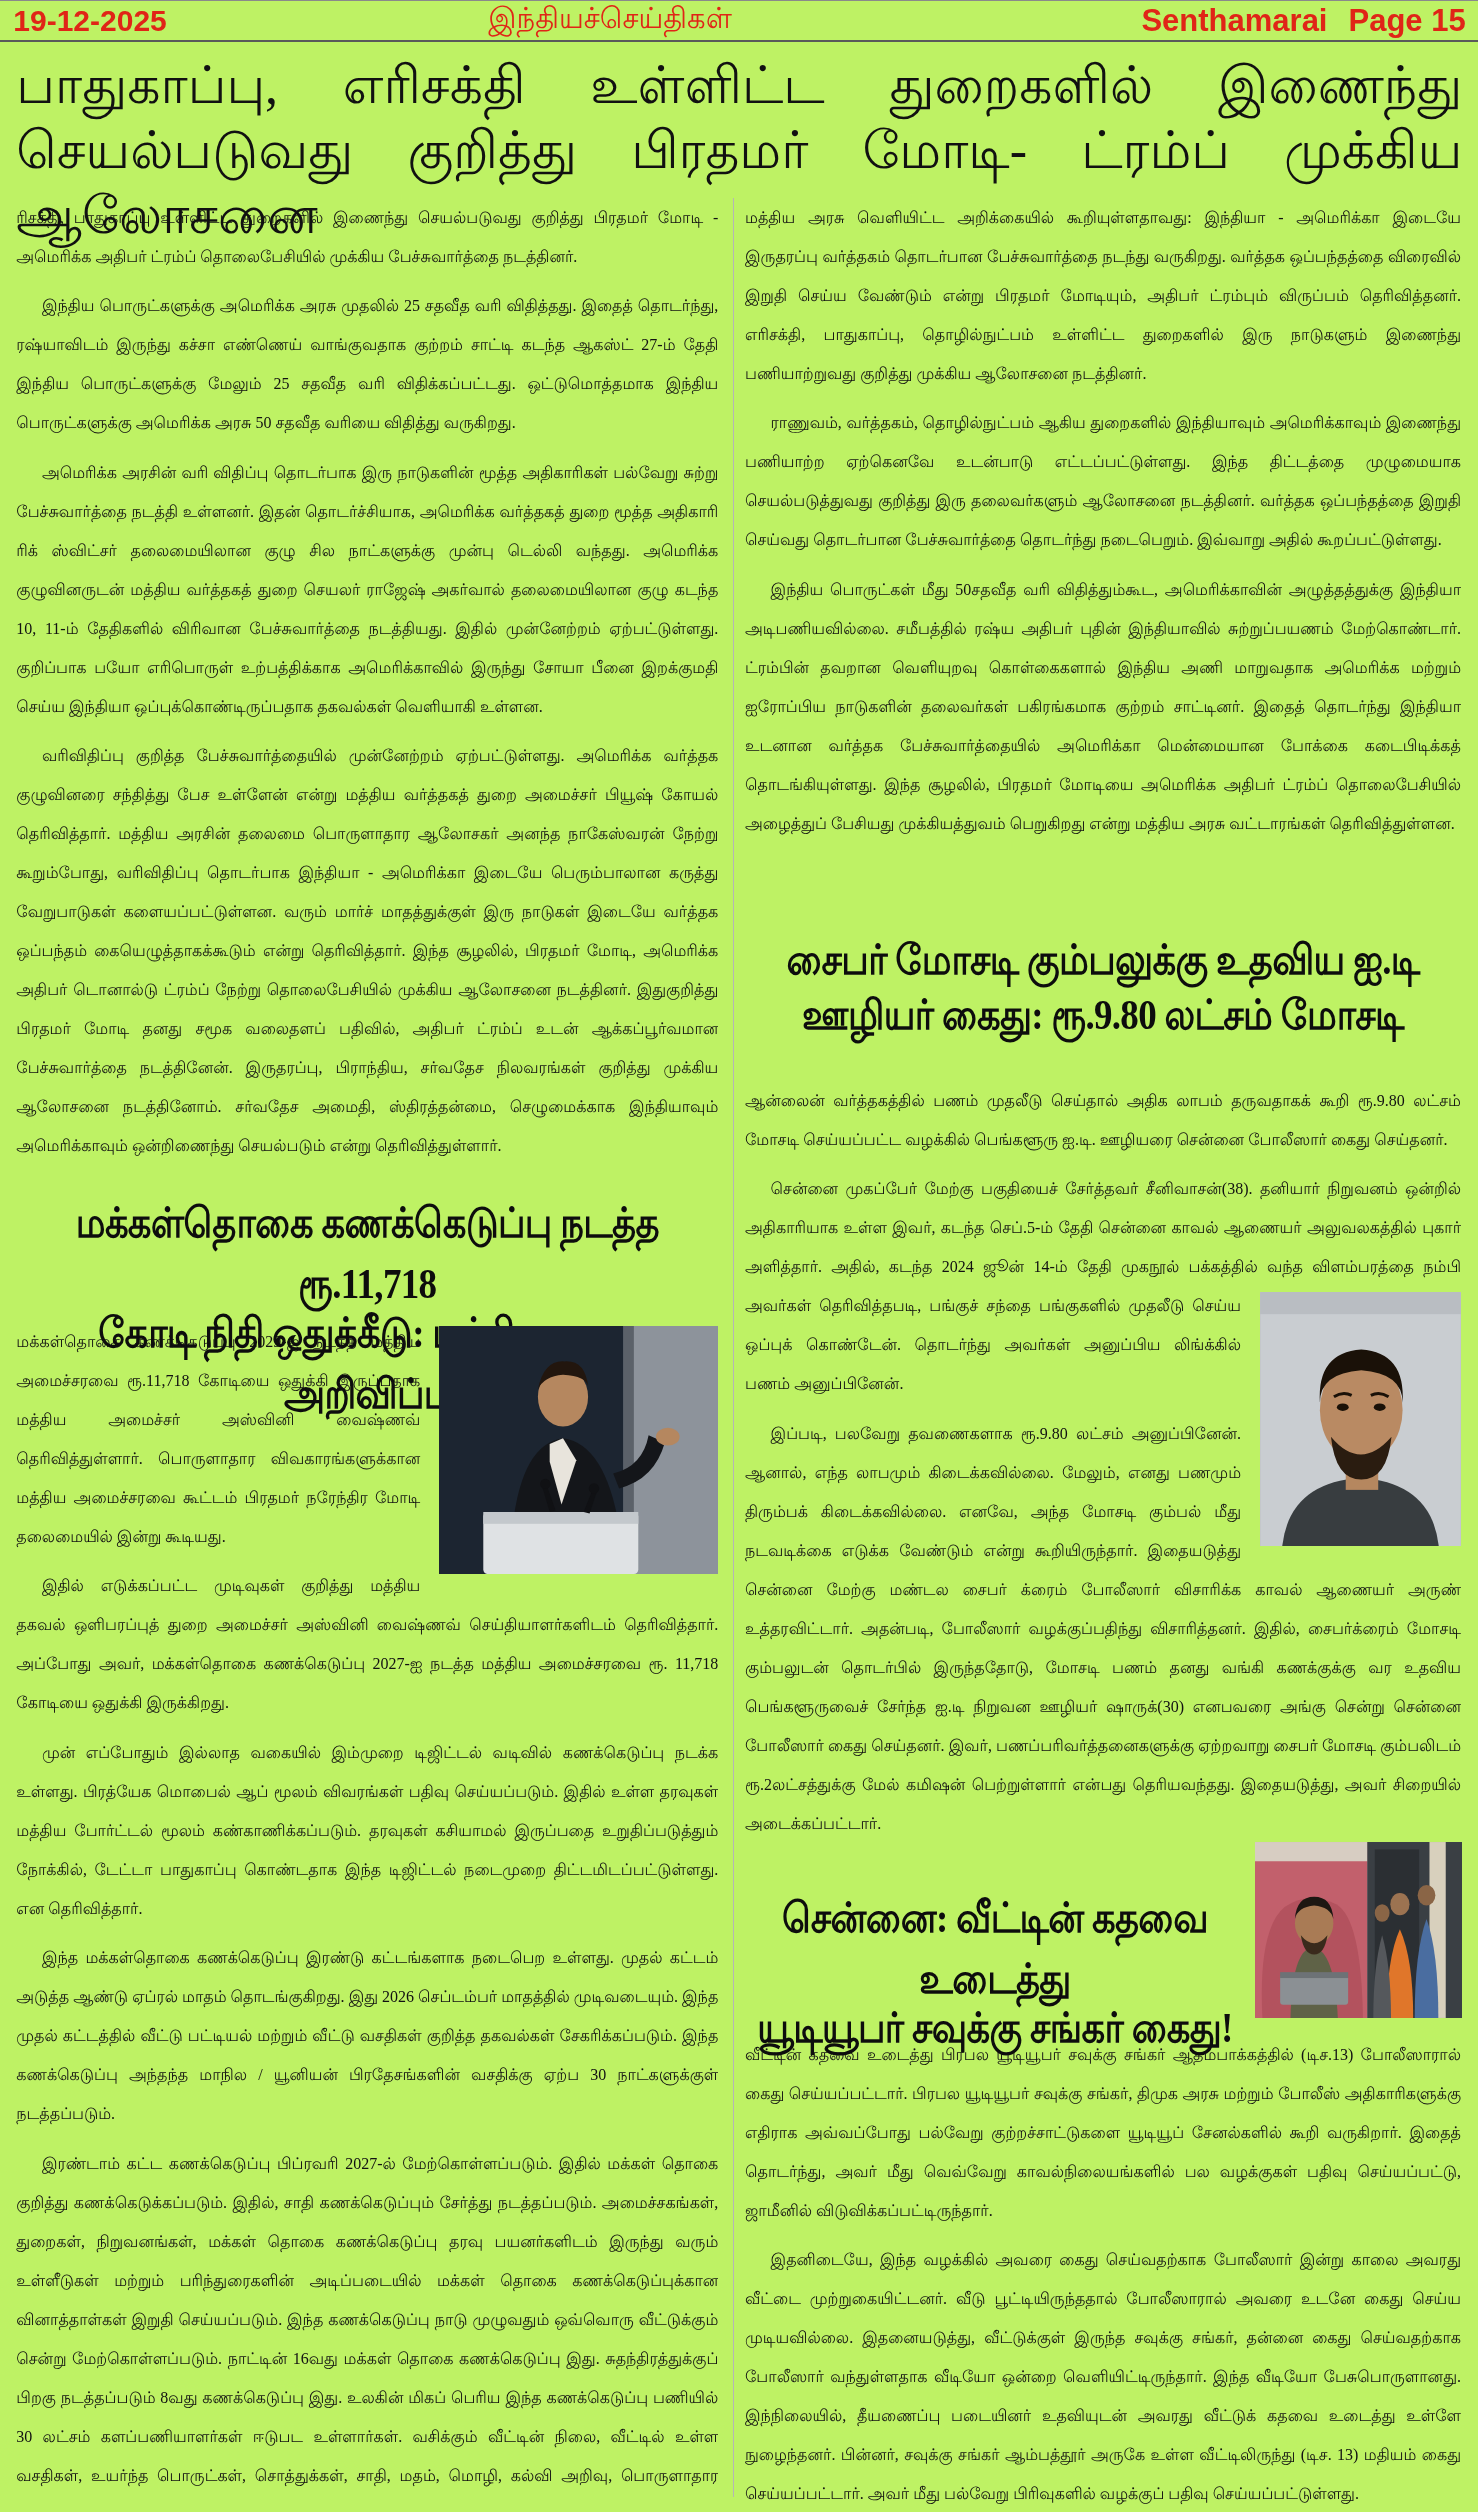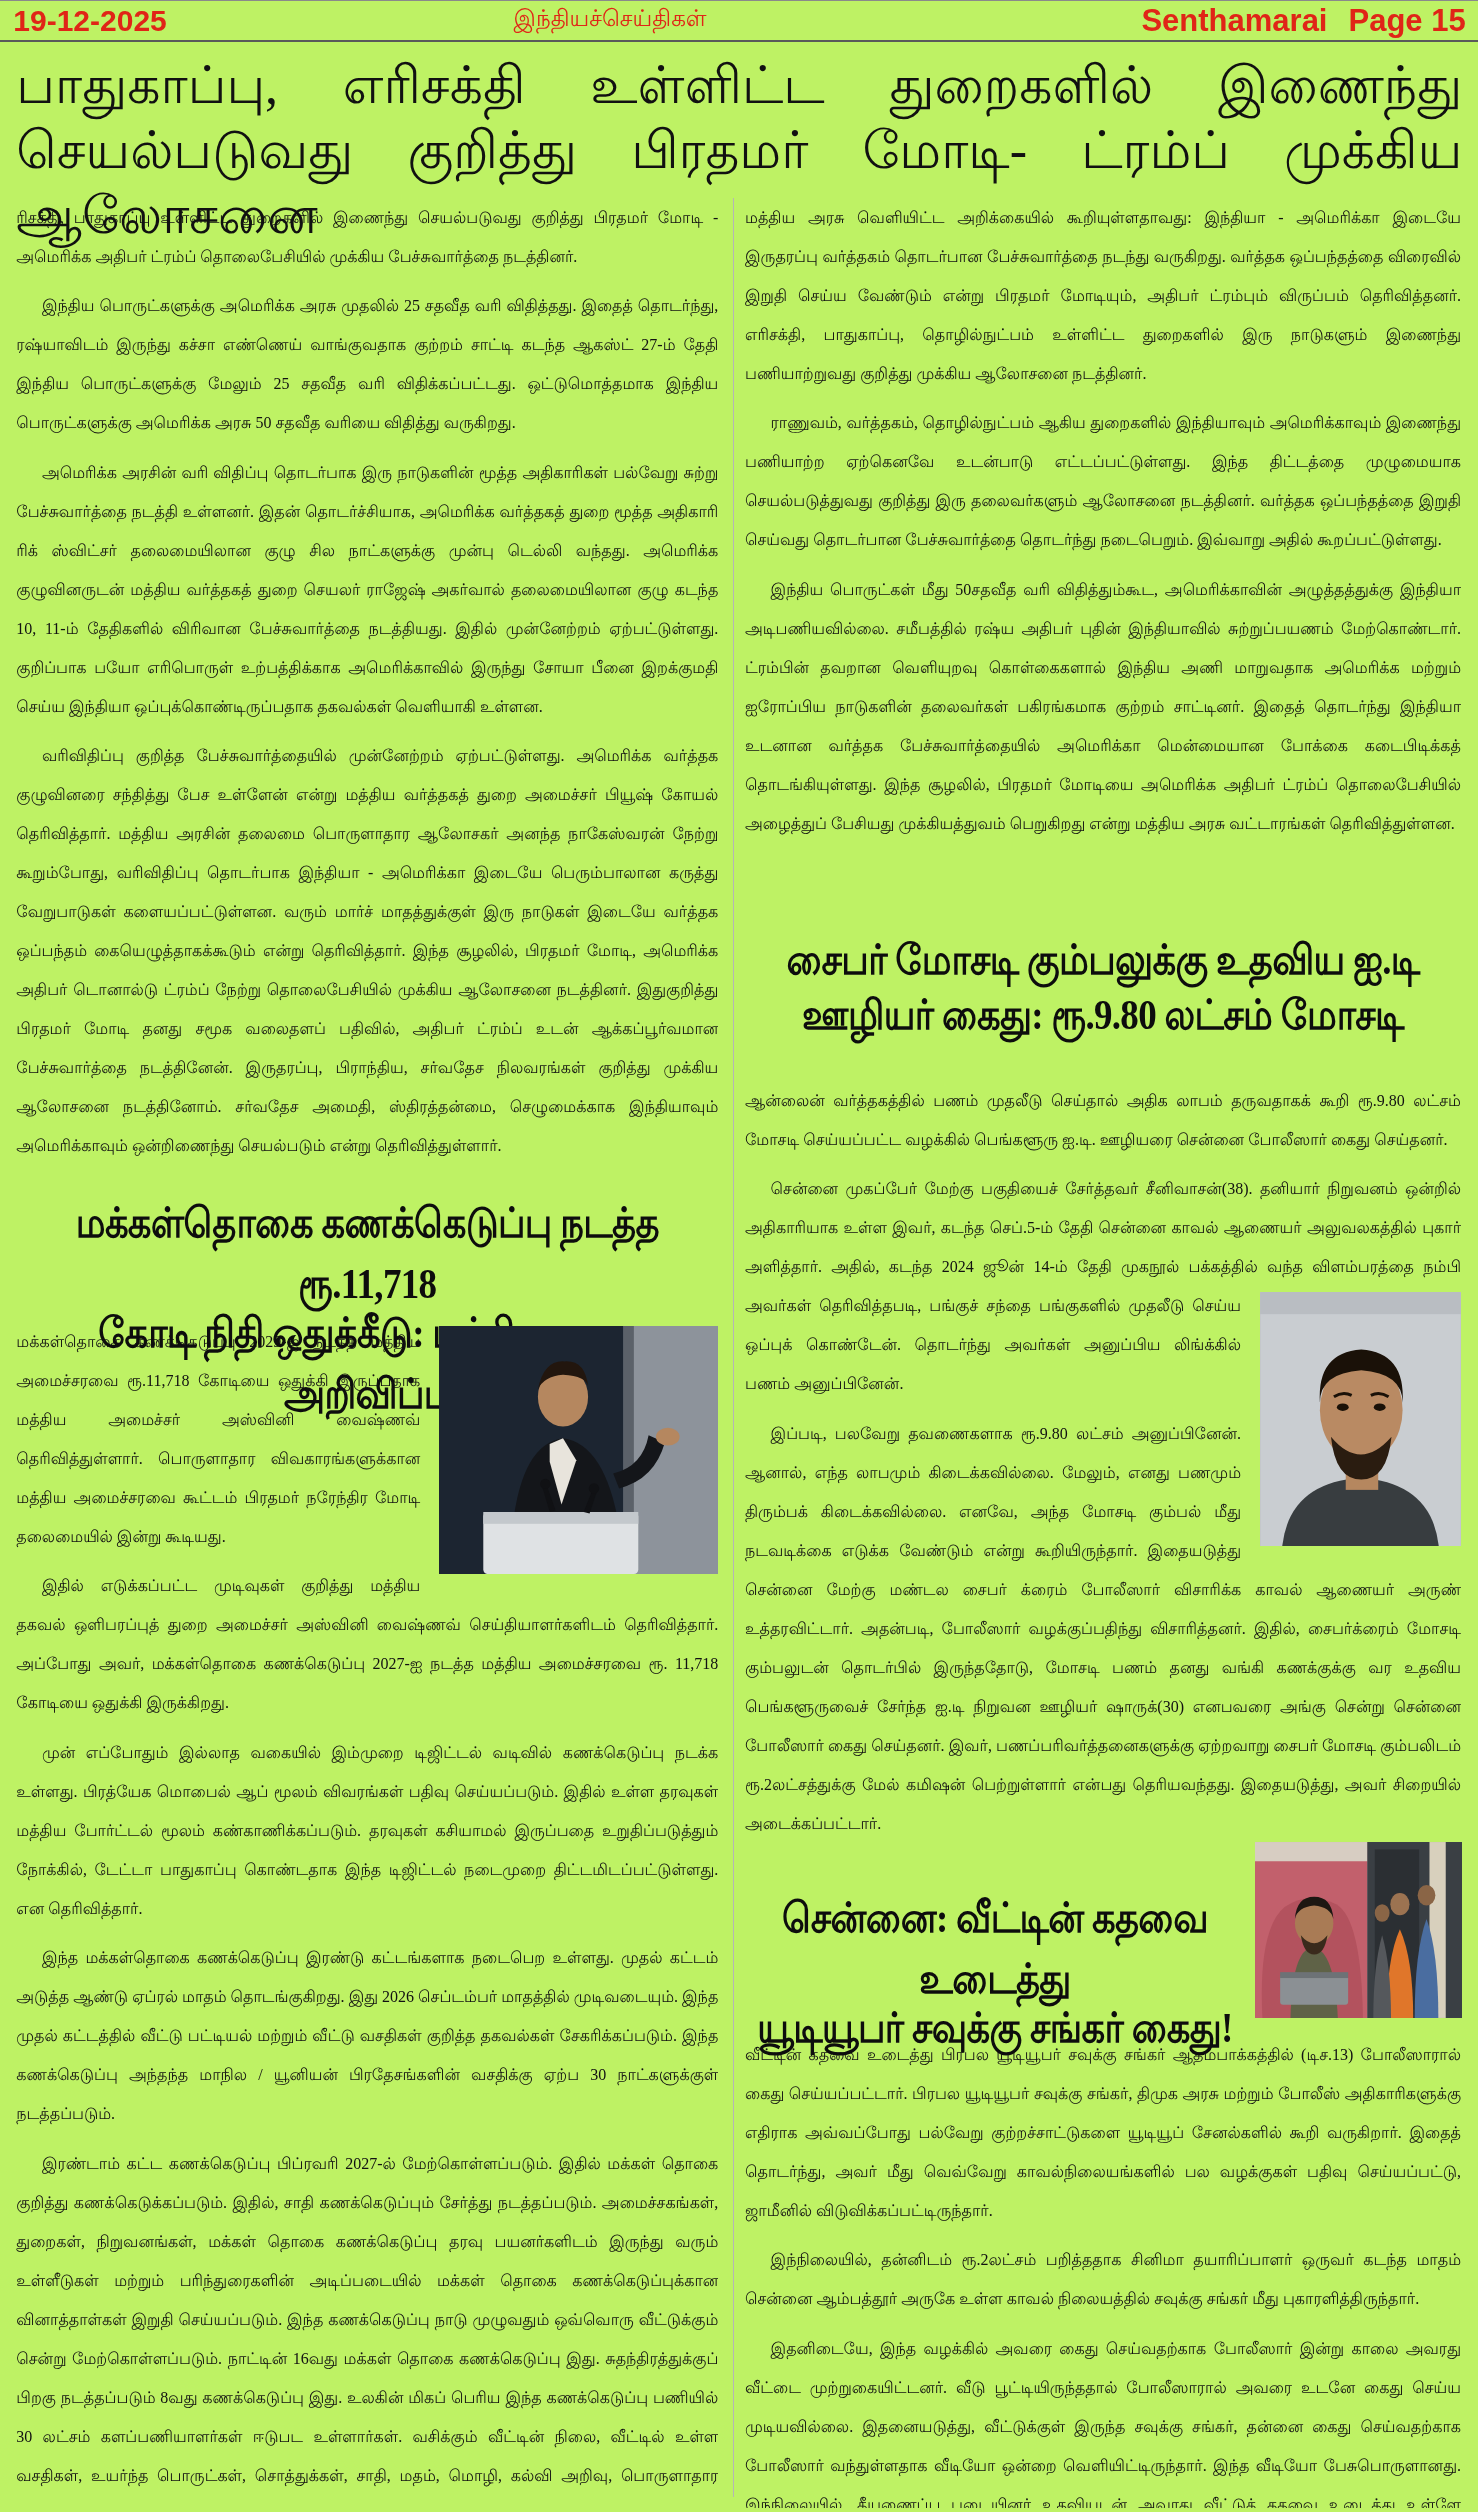--- a/index.html
+++ b/index.html
@@ -5,21 +5,21 @@
   html,body{margin:0;padding:0;background:#ffffff;}
   .page{position:relative;width:1479px;height:2512px;background:#bef264;overflow:hidden;
         font-family:"Liberation Serif","DejaVu Serif",serif;color:#111;}
   
   .masthead{position:absolute;left:0;top:0;width:1479px;height:42px;
             border-top:1.5px solid #8a8a8a;border-bottom:2.2px solid #5a5a5a;
             display:flex;align-items:center;justify-content:space-between;box-sizing:border-box;
             padding:0 13.3px;}
   .mast-date{font-family:"Liberation Sans","DejaVu Sans",sans-serif;font-weight:bold;
              font-size:30px;color:#e02517;}
-  .mast-section{font-size:23px;color:#e02517;transform:translateX(-44px);}
+  .mast-section{font-size:29px;color:#e02517;transform:translateX(-44px);}
   .mast-right{font-family:"Liberation Sans","DejaVu Sans",sans-serif;font-weight:bold;
               font-size:31px;color:#e02517;}
   .mast-right .pg{margin-left:21px;}
   
   .main-headline{position:absolute;left:16.3px;top:53px;width:1446px;color:#111;}
   .main-headline .hl-line{font-size:52px;line-height:65px;text-align:justify;text-align-last:justify;
                           white-space:normal;}
   
   .colrule{position:absolute;left:733px;top:198px;width:0.7px;height:2299px;background:#b5b5b5;}
   .body-block{position:absolute;overflow:hidden;}
@@ -155,18 +155,17 @@
     </svg>
   </div>
 
   <div class="subhead" style="left:745px;top:1887px;width:500px;height:137px;">
     <div class="sh-line">சென்னை: வீட்டின் கதவை உடைத்து</div>
     <div class="sh-line">யூடியூபர் சவுக்கு சங்கர் கைது!</div>
   </div>
 
   <div class="body-block" style="left:745px;top:2035px;width:716px;height:473px;">
       <p>வீட்டின் கதவை உடைத்து பிரபல யூடியூபர் சவுக்கு சங்கர் ஆதம்பாக்கத்தில் (டிச.13) போலீஸாரால் கைது செய்யப்பட்டார். பிரபல யூடியூபர் சவுக்கு சங்கர், திமுக அரசு மற்றும் போலீஸ் அதிகாரிகளுக்கு எதிராக அவ்வப்போது பல்வேறு குற்றச்சாட்டுகளை யூடியூப் சேனல்களில் கூறி வருகிறார். இதைத் தொடர்ந்து, அவர் மீது வெவ்வேறு காவல்நிலையங்களில் பல வழக்குகள் பதிவு செய்யப்பட்டு, ஜாமீனில் விடுவிக்கப்பட்டிருந்தார்.</p>
-      <p>இந்நிலையில், தன்னிடம் ரூ.2லட்சம் பறித்ததாக சினிமா தயாரிப்பாளர் ஒருவர் கடந்த மாதம் சென்னை ஆம்பத்தூர் அருகே உள்ள காவல் நிலையத்தில் சவுக்கு சங்கர் மீது புகாரளித்திருந்தார்.</p>
       <p>இதனிடையே, இந்த வழக்கில் அவரை கைது செய்வதற்காக போலீஸார் இன்று காலை அவரது வீட்டை முற்றுகையிட்டனர். வீடு பூட்டியிருந்ததால் போலீஸாரால் அவரை உடனே கைது செய்ய முடியவில்லை. இதனையடுத்து, வீட்டுக்குள் இருந்த சவுக்கு சங்கர், தன்னை கைது செய்வதற்காக போலீஸார் வந்துள்ளதாக வீடியோ ஒன்றை வெளியிட்டிருந்தார். இந்த வீடியோ பேசுபொருளானது. இந்நிலையில், தீயணைப்பு படையினர் உதவியுடன் அவரது வீட்டுக் கதவை உடைத்து உள்ளே நுழைந்தனர். பின்னர், சவுக்கு சங்கர் ஆம்பத்தூர் அருகே உள்ள வீட்டிலிருந்து (டிச. 13) மதியம் கைது செய்யப்பட்டார். அவர் மீது பல்வேறு பிரிவுகளில் வழக்குப் பதிவு செய்யப்பட்டுள்ளது.</p>
     </div>
 
 </div>
 
 
 </body></html>

